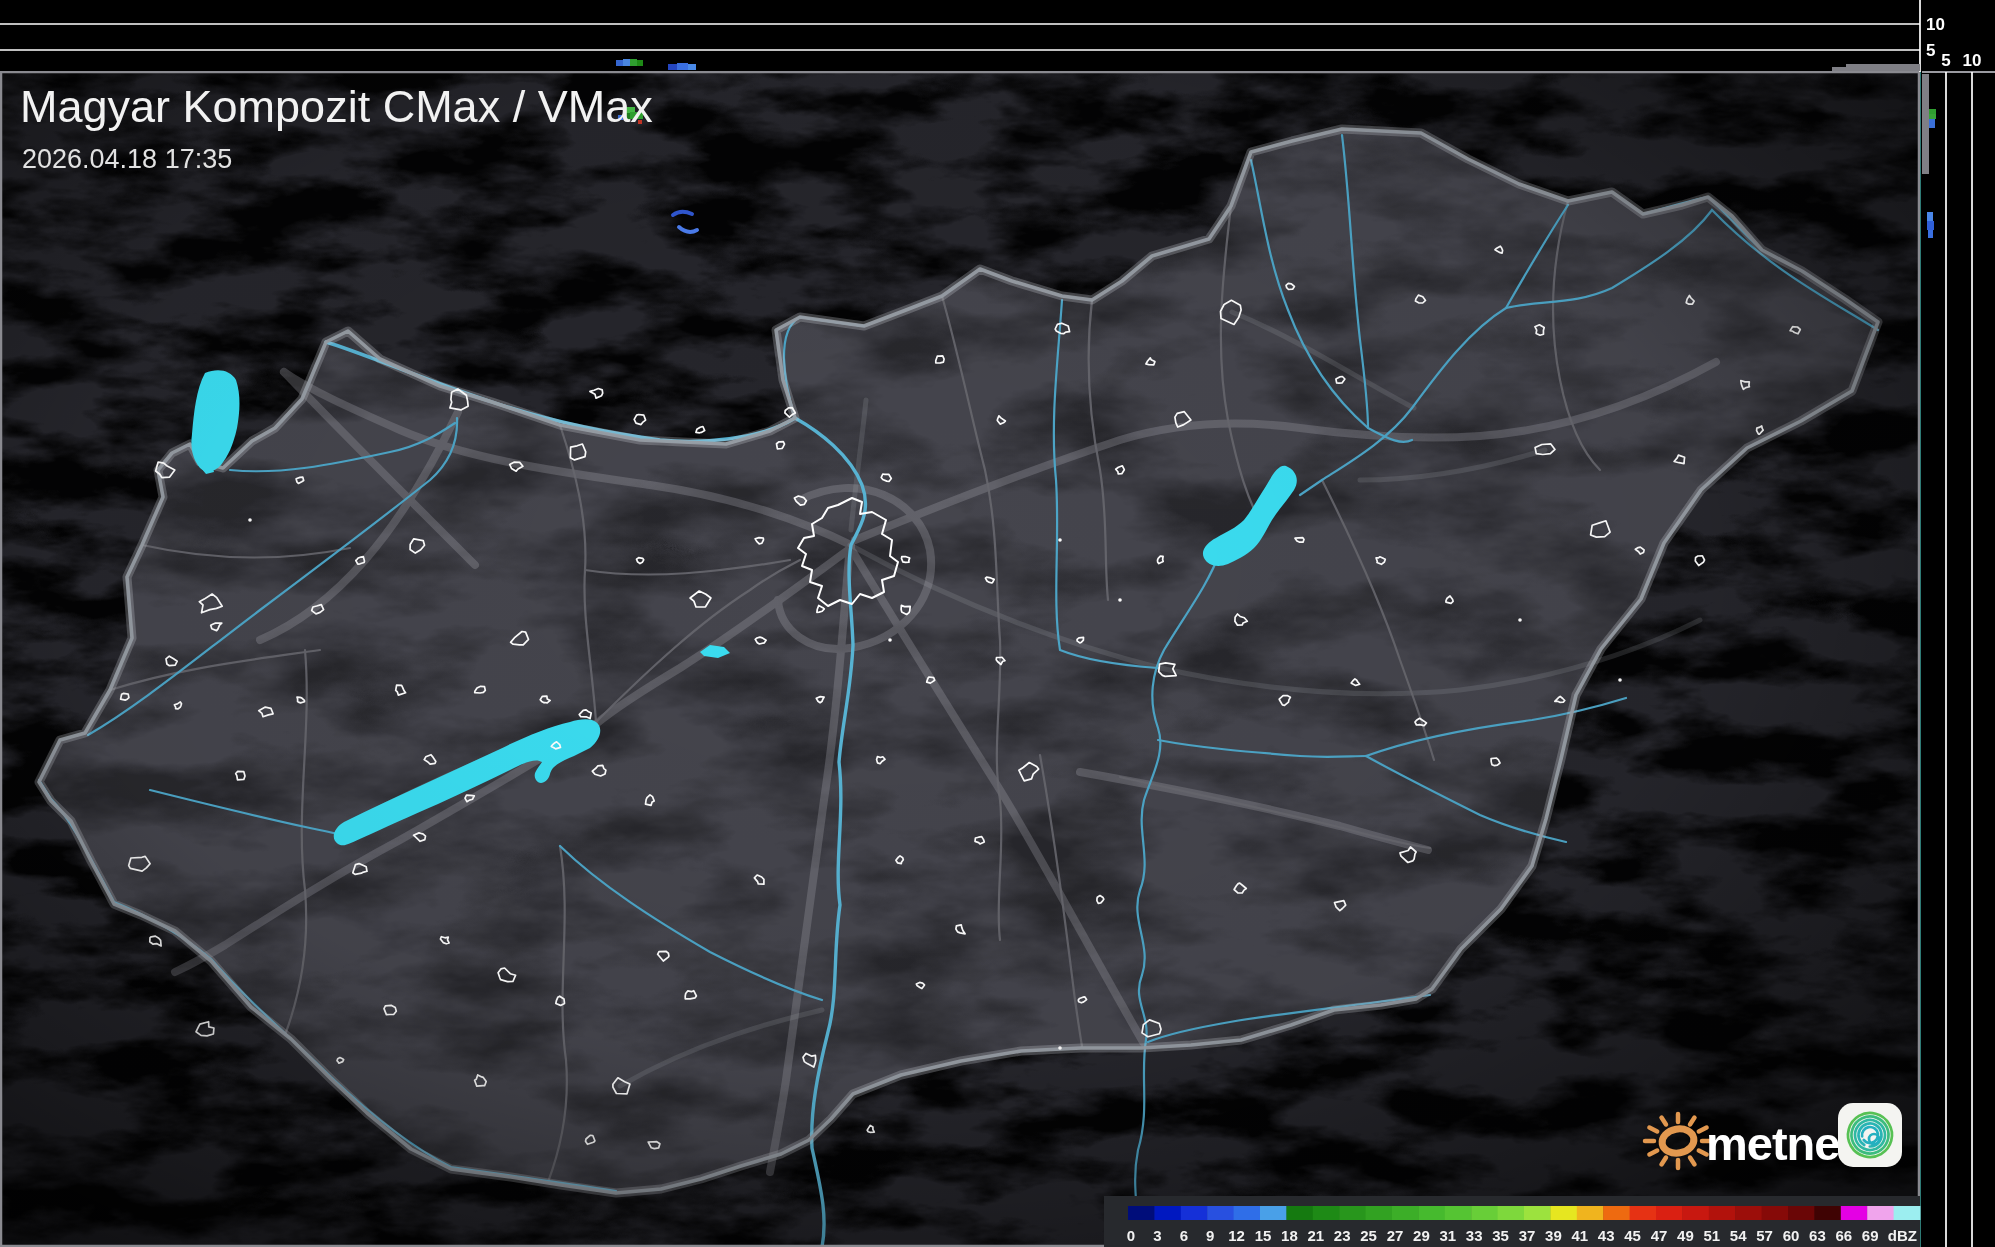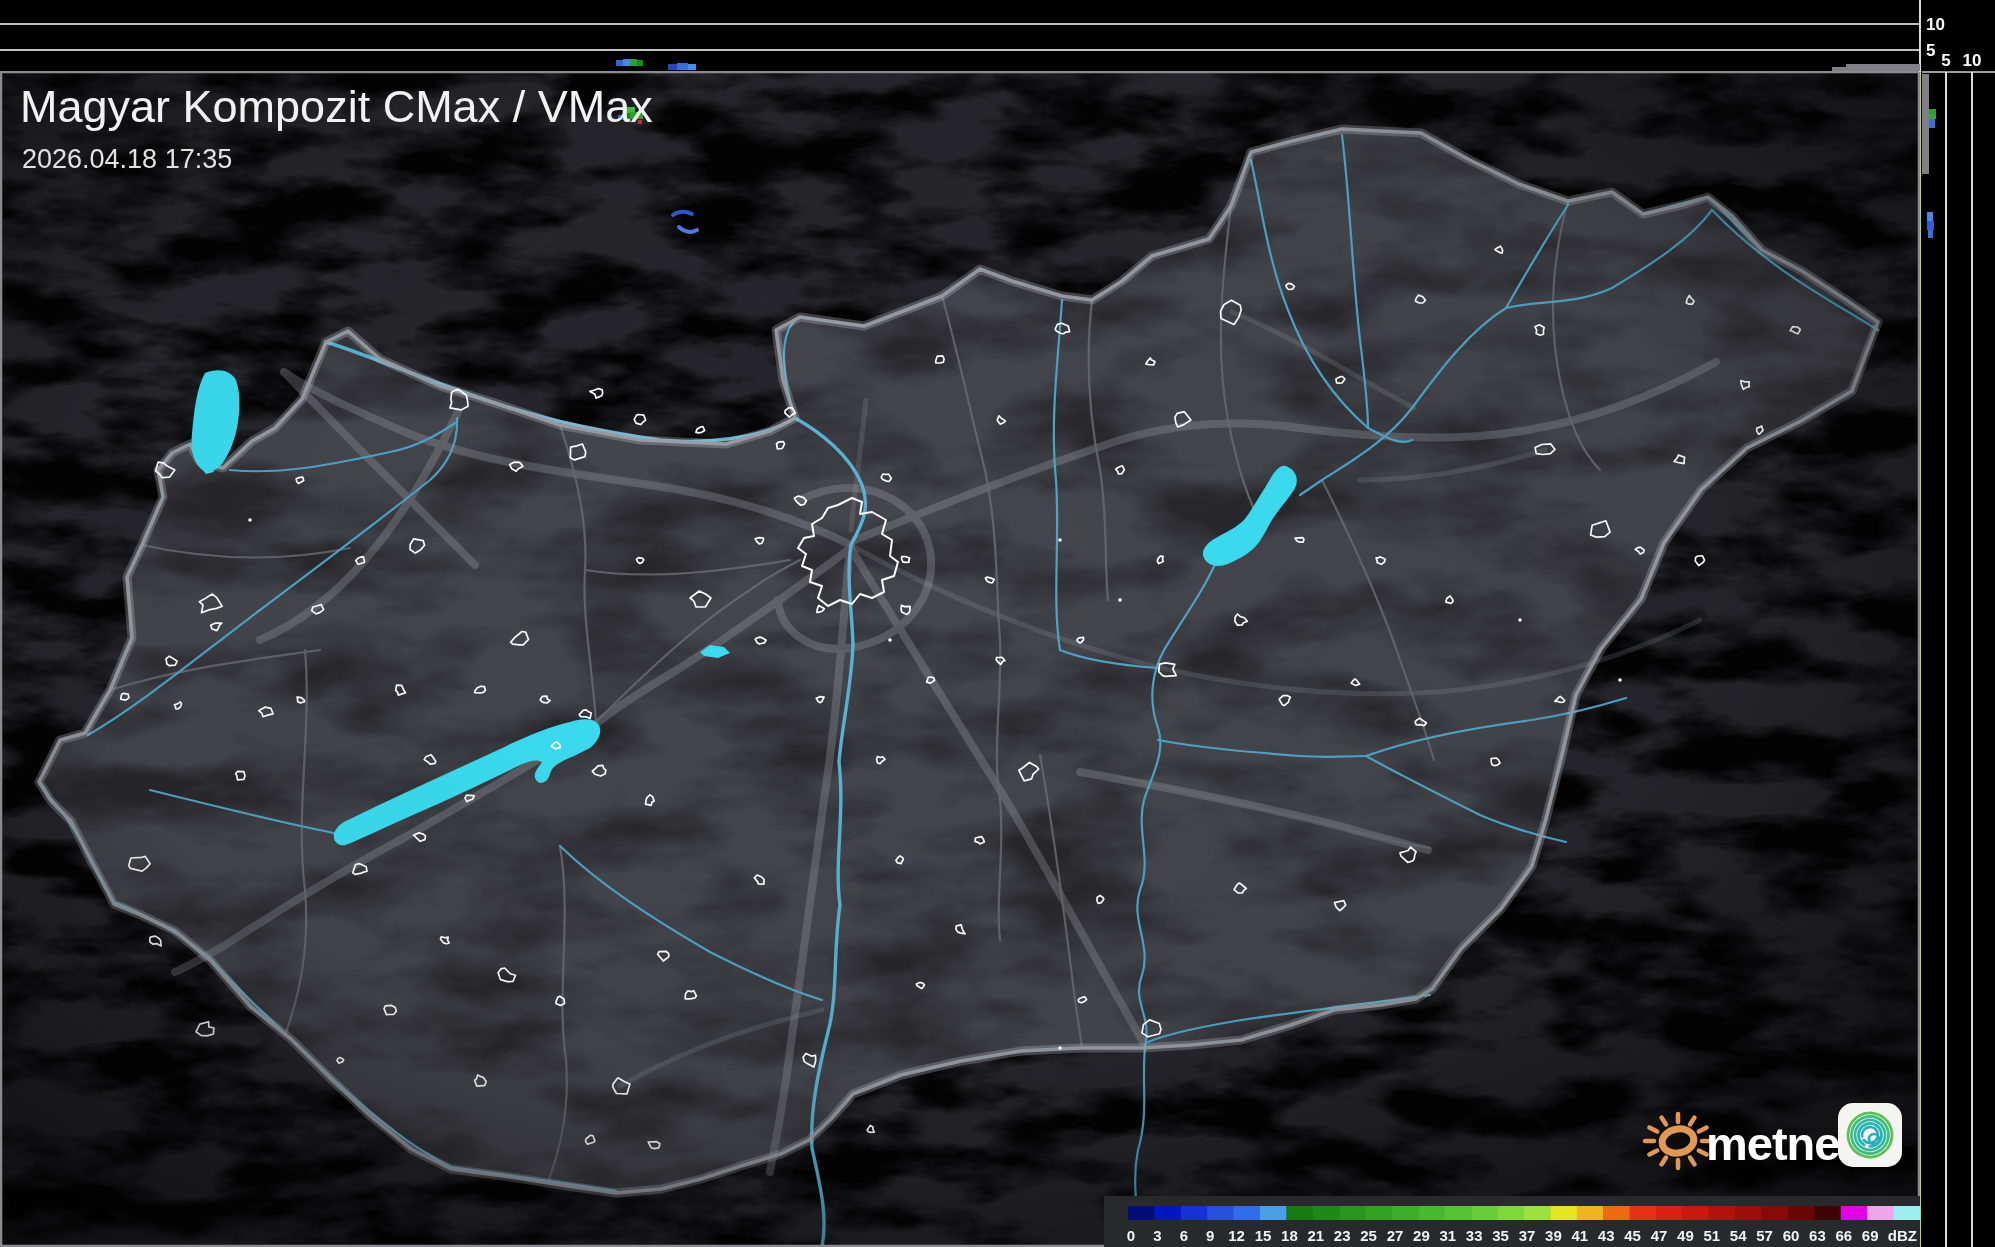--- a/index.html
+++ b/index.html
@@ -1,16 +1,16 @@
 <!DOCTYPE html>
 <html><head>
 <meta charset="utf-8">
 <style>
   html,body{margin:0;padding:0;background:#000;}
-  #stage{position:relative;width:1995px;height:1247px;background:#bef264;overflow:hidden;
+  #stage{position:relative;width:1995px;height:1247px;background:#0f766e;overflow:hidden;
          font-family:"Liberation Sans",sans-serif;}
   svg{display:block}
   text{font-family:"Liberation Sans",sans-serif;}
   .title-txt{font-size:45px;fill:#f2f2f2;}
   .date-txt{font-size:27px;fill:#e2e2e2;}
   .axis-txt{font-size:17px;font-weight:bold;fill:#ffffff;}
   .lgt{font-size:15px;font-weight:bold;fill:#f2f2f2;}
   .brand-txt{font-size:47px;font-weight:bold;fill:#ffffff;letter-spacing:-1px;}
 </style>
 </head>

